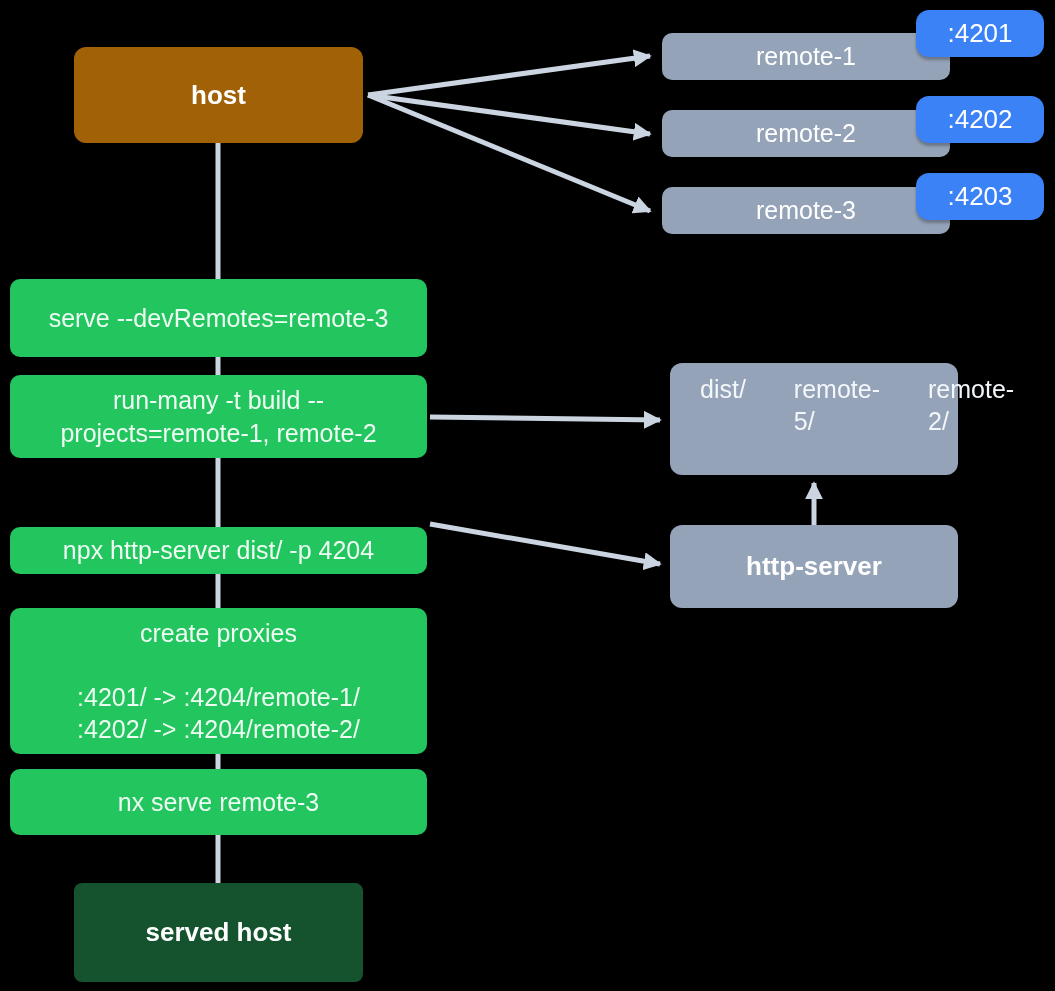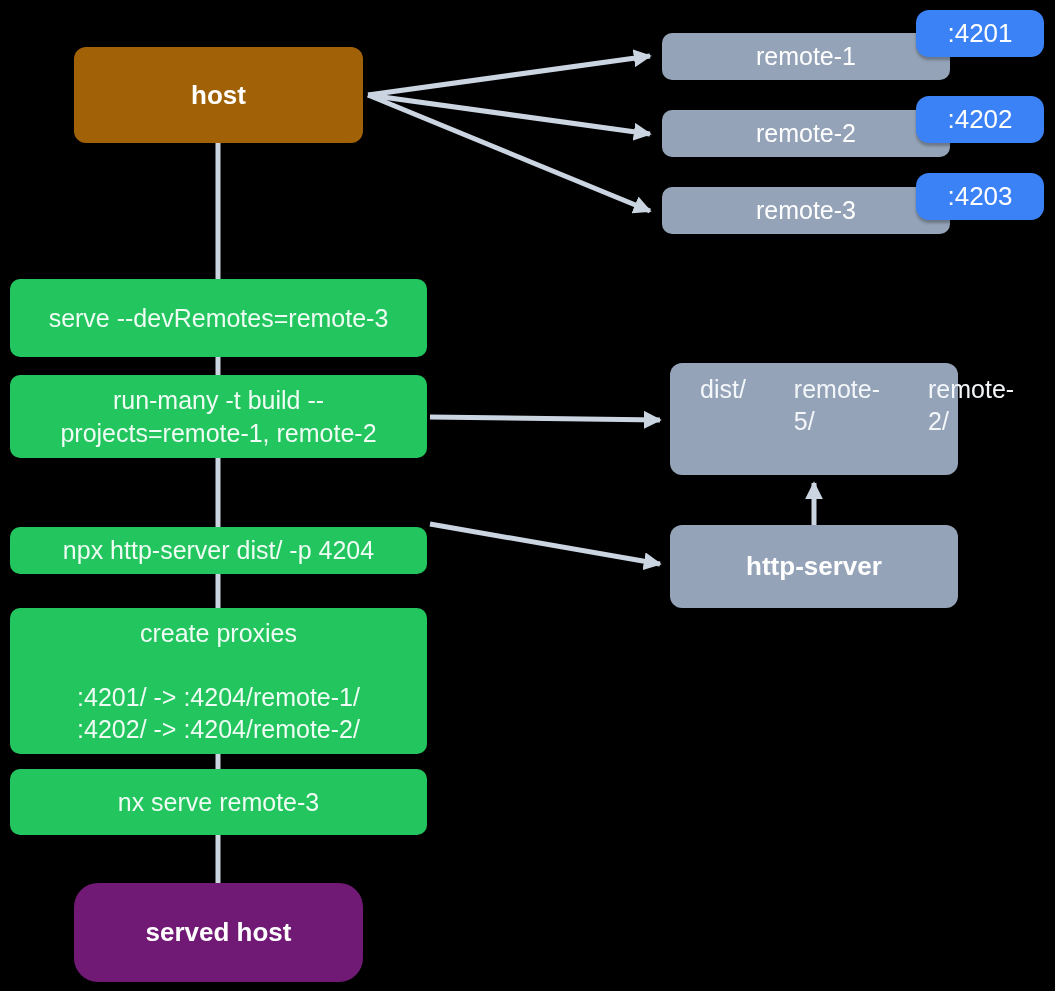--- a/index.html
+++ b/index.html
@@ -29,22 +29,22 @@
     text-align: center;
   }
   .node-host {
     left: 74px; top: 47px; width: 289px; height: 96px;
     background: #a16207;
     border-radius: 12px;
     font-weight: bold; font-size: 26px;
   }
   .node-served-host {
     left: 74px; top: 883px; width: 289px; height: 99px;
-    background: #701a75;
-    border-radius: 24px;
+    background: #14532d;
+    border-radius: 8px;
     font-weight: bold; font-size: 26px;
   }
   .node-remote {
     left: 662px; width: 288px; height: 47px;
     background: #94a3b8;
     border-radius: 10px;
     font-weight: normal; font-size: 25px;
     box-shadow: 0 3px 3px rgba(0,0,0,0.28);
   }
   .remote-1 { top: 33px; }

